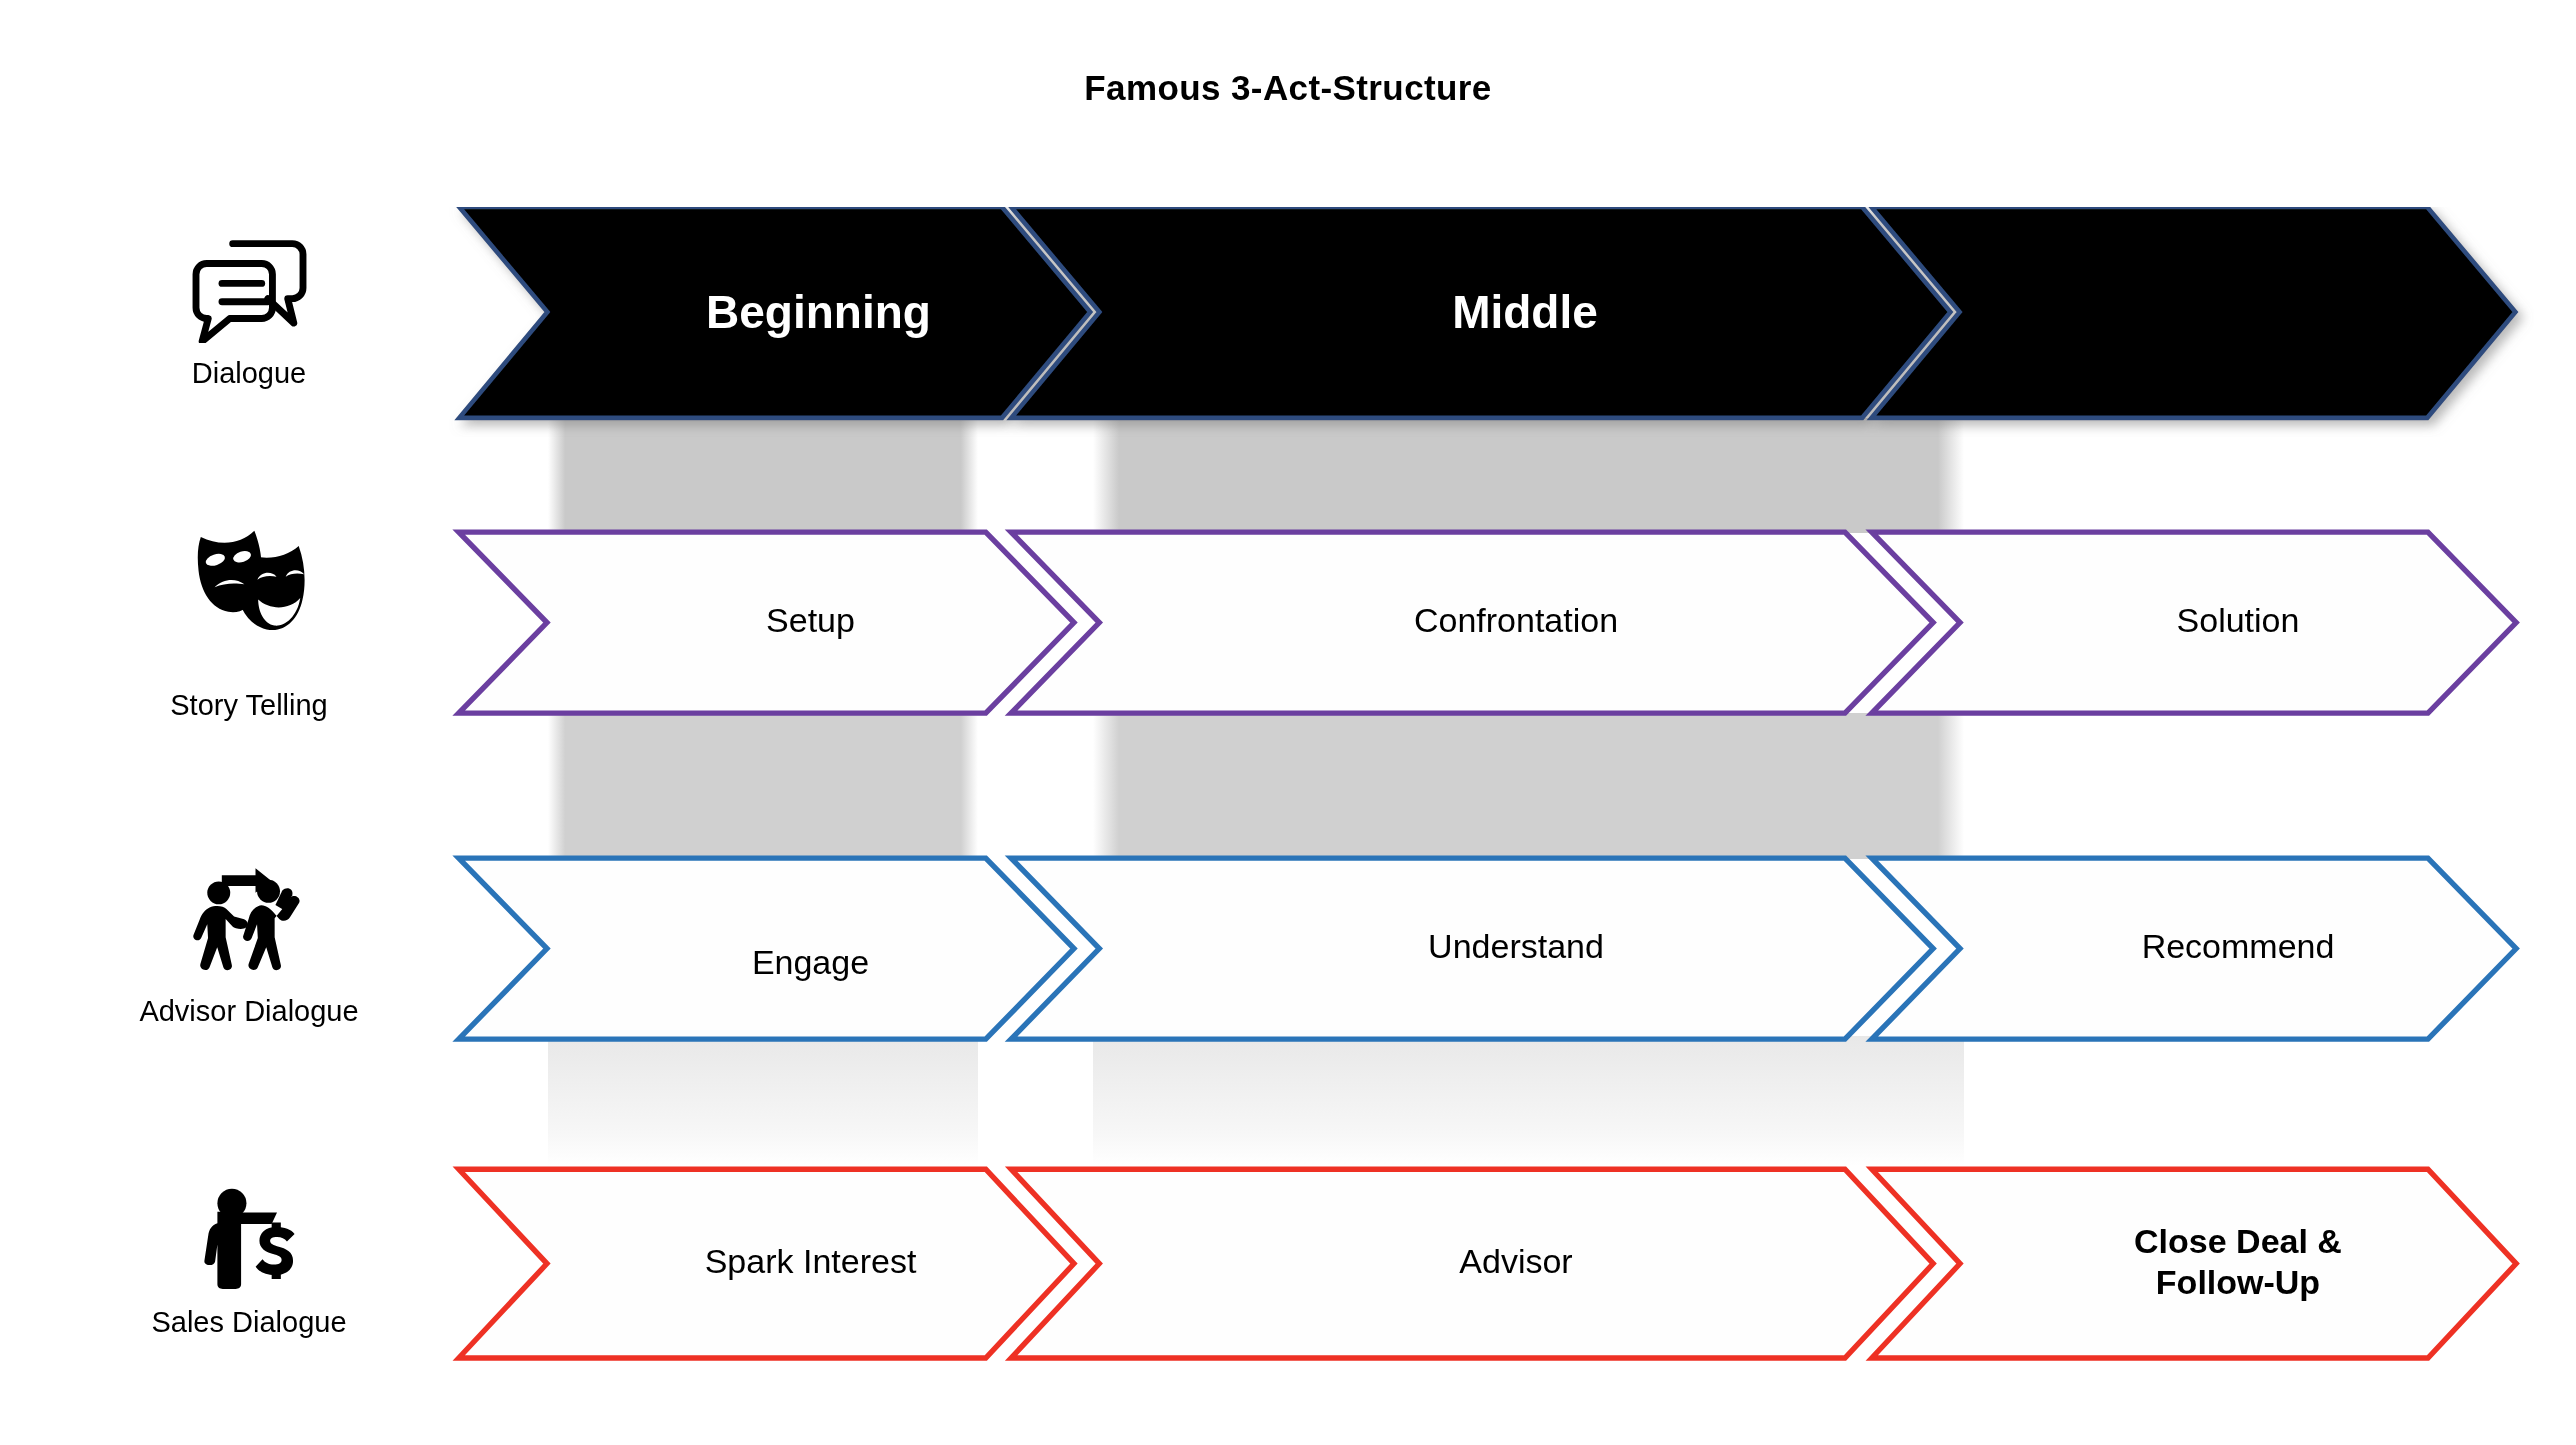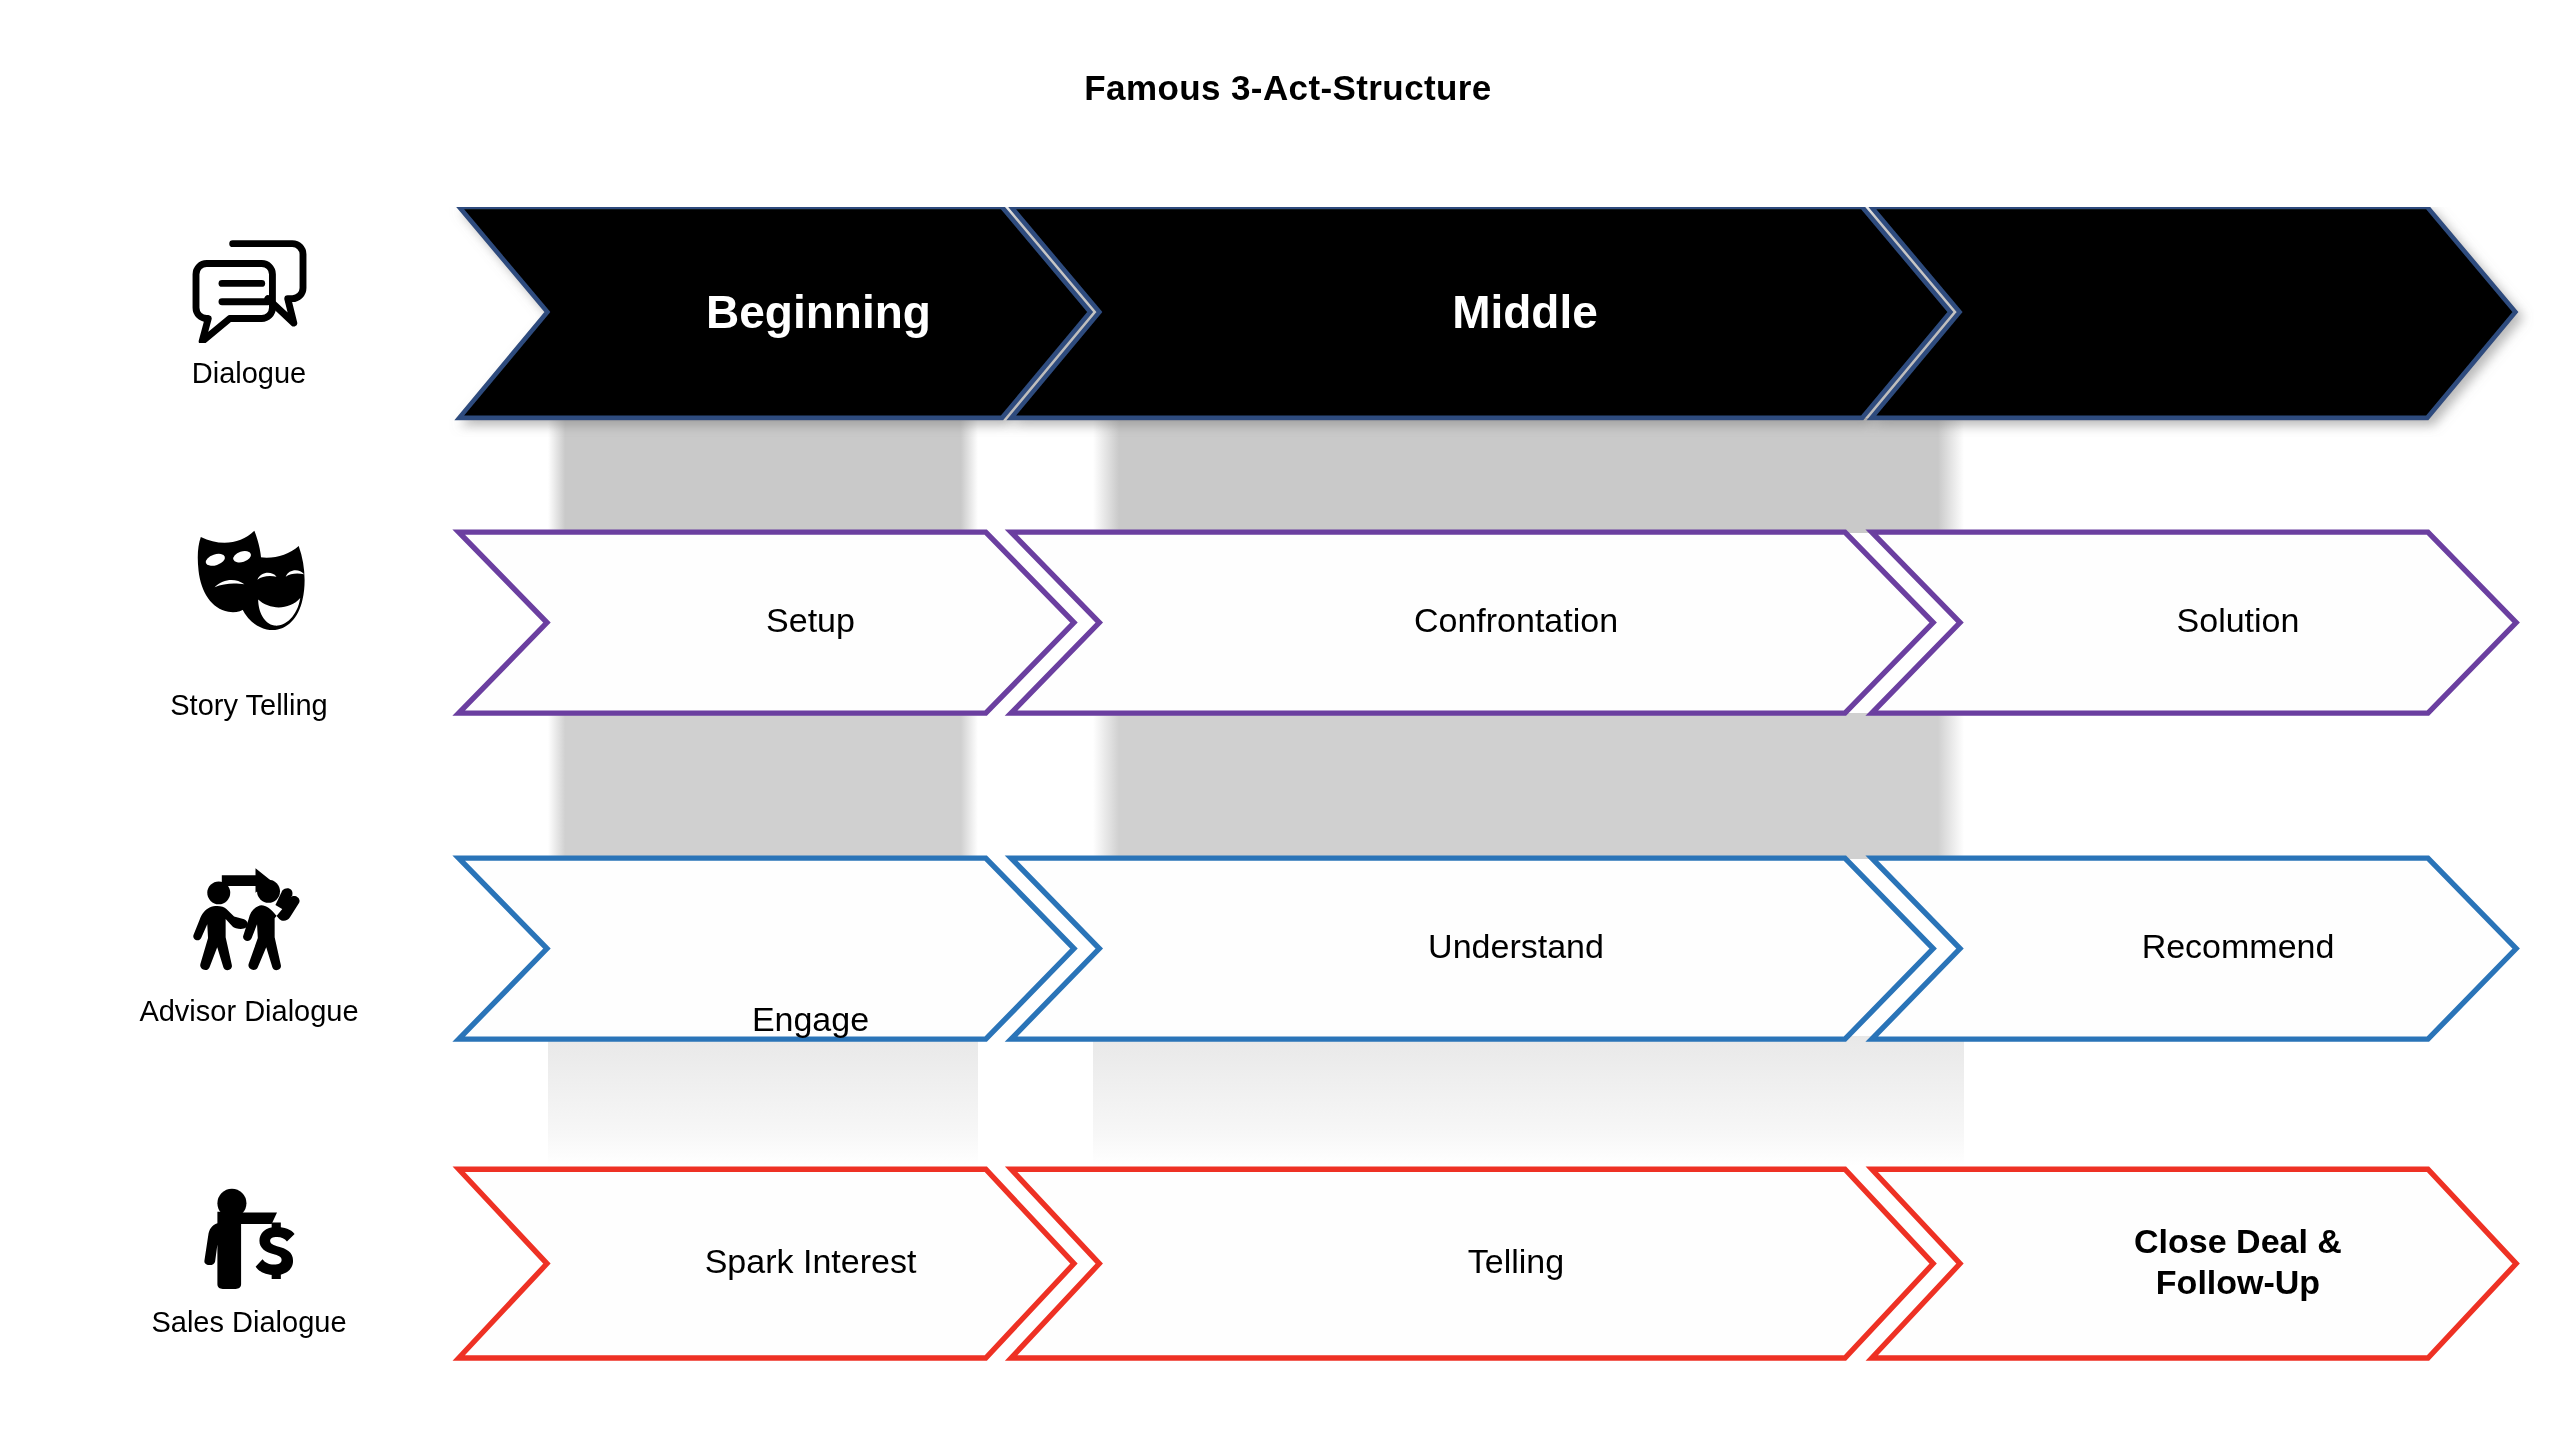--- a/index.html
+++ b/index.html
@@ -199,21 +199,21 @@
   </div>
 
   <div class="chev-row" style="top:855px; height:184px;">
     <svg class="chev-svg" width="2576" height="188" viewBox="0 0 3358 245">
       <g fill="#FEFEFE" stroke="#2A74B8" stroke-width="7" stroke-linejoin="miter">
         <polygon points="598,4 1285,4 1400,122 1285,240 598,240 713,122"></polygon>
         <polygon points="1318,4 2405,4 2520,122 2405,240 1318,240 1433,122"></polygon>
         <polygon points="2440,4 3165,4 3280,122 3165,240 2440,240 2555,122"></polygon>
       </g>
     </svg>
-    <div class="chev-label lbl-light" style="left:547px; top:1px; width:527px; height:184px;align-items:flex-end;">
+    <div class="chev-label lbl-light" style="left:547px; top:16px; width:527px; height:184px;">
       <span>Engage</span>
     </div>
     <div class="chev-label lbl-light" style="left:1099px; top:0; width:834px; height:184px;">
       <span>Understand</span>
     </div>
     <div class="chev-label lbl-light" style="left:1960px; top:0; width:556px; height:184px;">
       <span>Recommend</span>
     </div>
   </div>
 
@@ -236,21 +236,21 @@
       <g fill="#FEFEFE" stroke="#EE3124" stroke-width="7" stroke-linejoin="miter">
         <polygon points="598,4 1285,4 1400,127 1285,250 598,250 713,127"></polygon>
         <polygon points="1318,4 2405,4 2520,127 2405,250 1318,250 1433,127"></polygon>
         <polygon points="2440,4 3165,4 3280,127 3165,250 2440,250 2555,127"></polygon>
       </g>
     </svg>
     <div class="chev-label lbl-light" style="left:547px; top:0; width:527px; height:192px;">
       <span>Spark Interest</span>
     </div>
     <div class="chev-label lbl-light" style="left:1099px; top:0; width:834px; height:192px;">
-      <span>Telling</span>
+      <span>Advisor</span>
     </div>
     <div class="chev-label lbl-light" style="left:1960px; top:0; width:556px; height:192px;font-weight:bold;">
       <span>Close Deal &amp;<br>Follow-Up</span>
     </div>
   </div>
 
 </div>
 
 
 </body></html>

